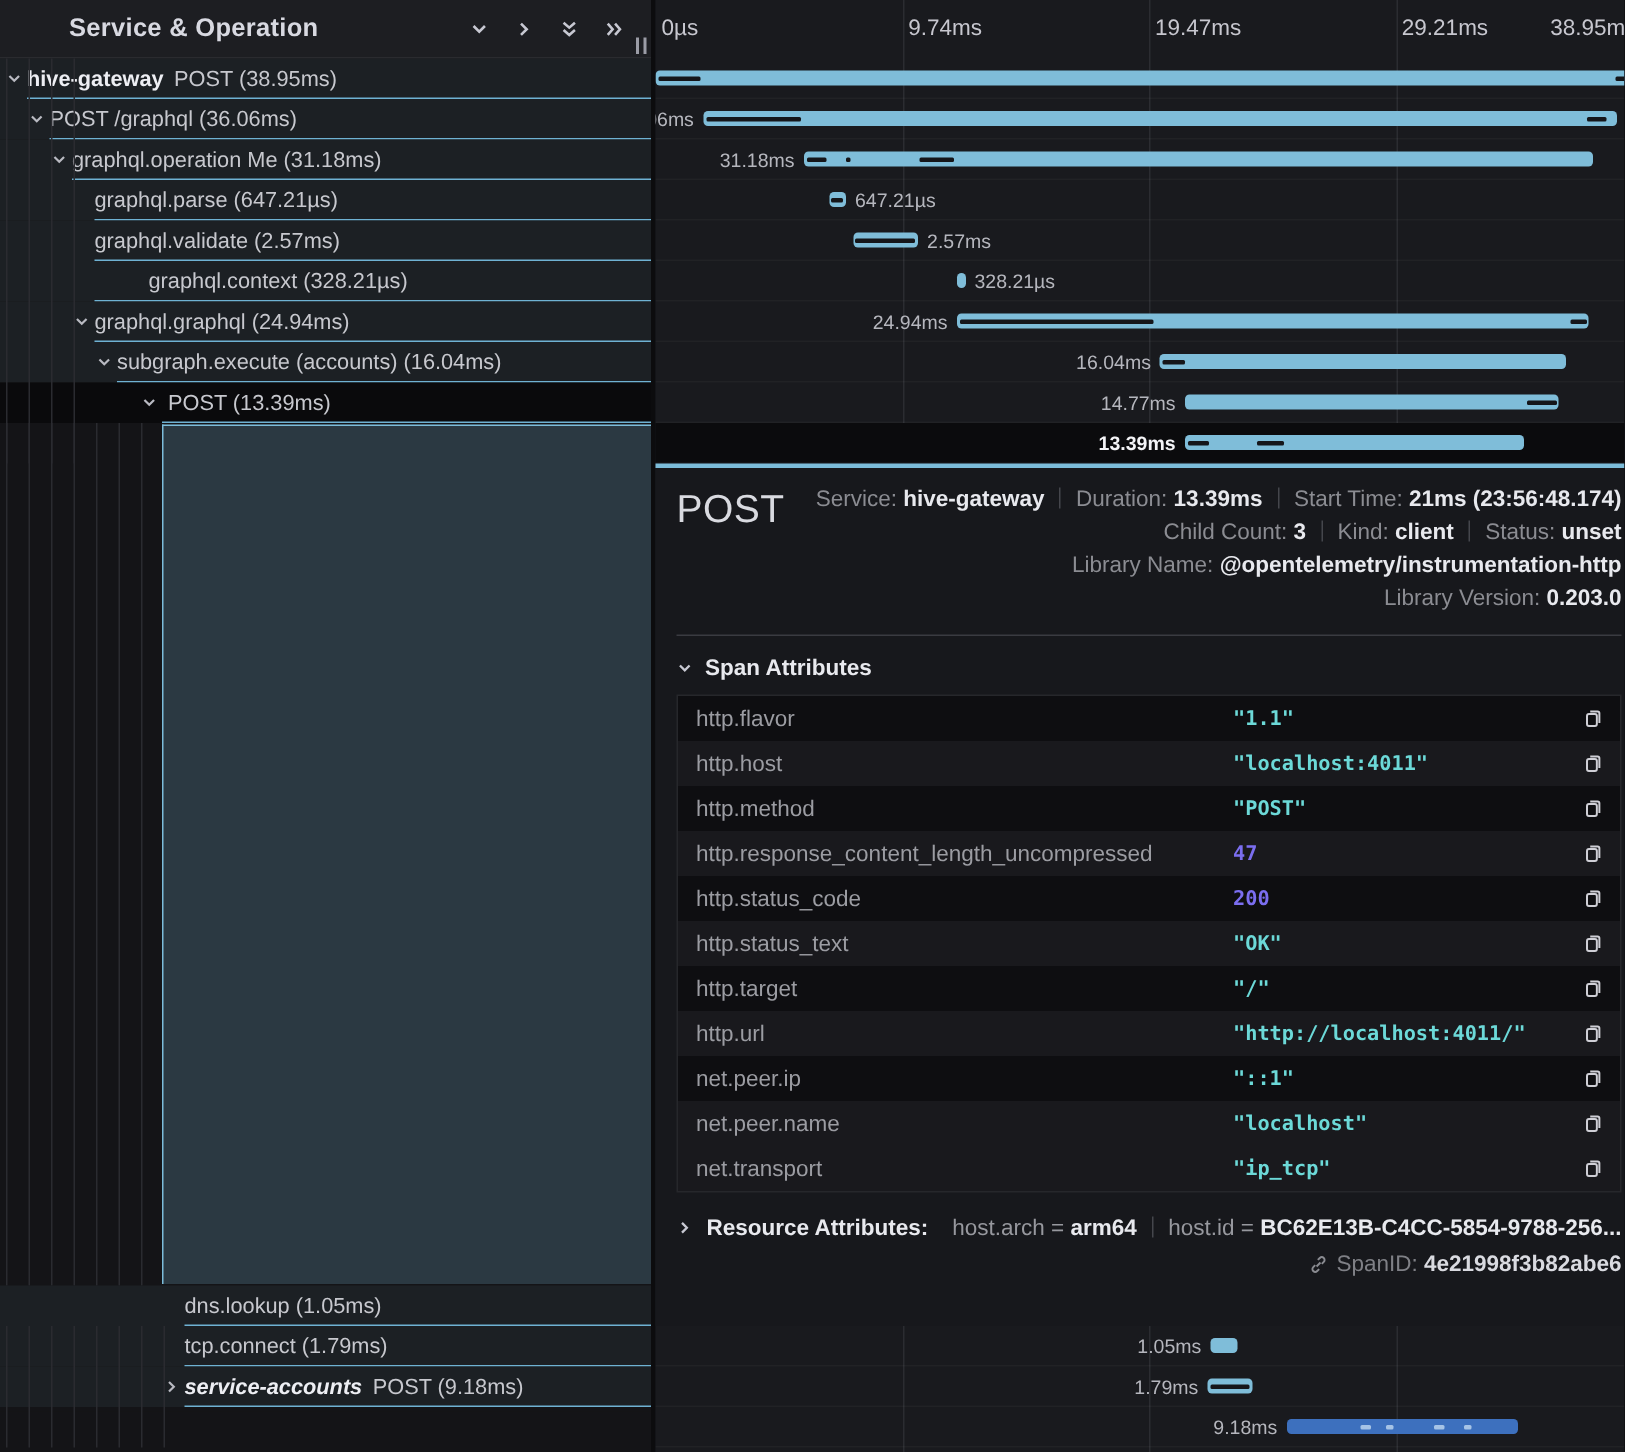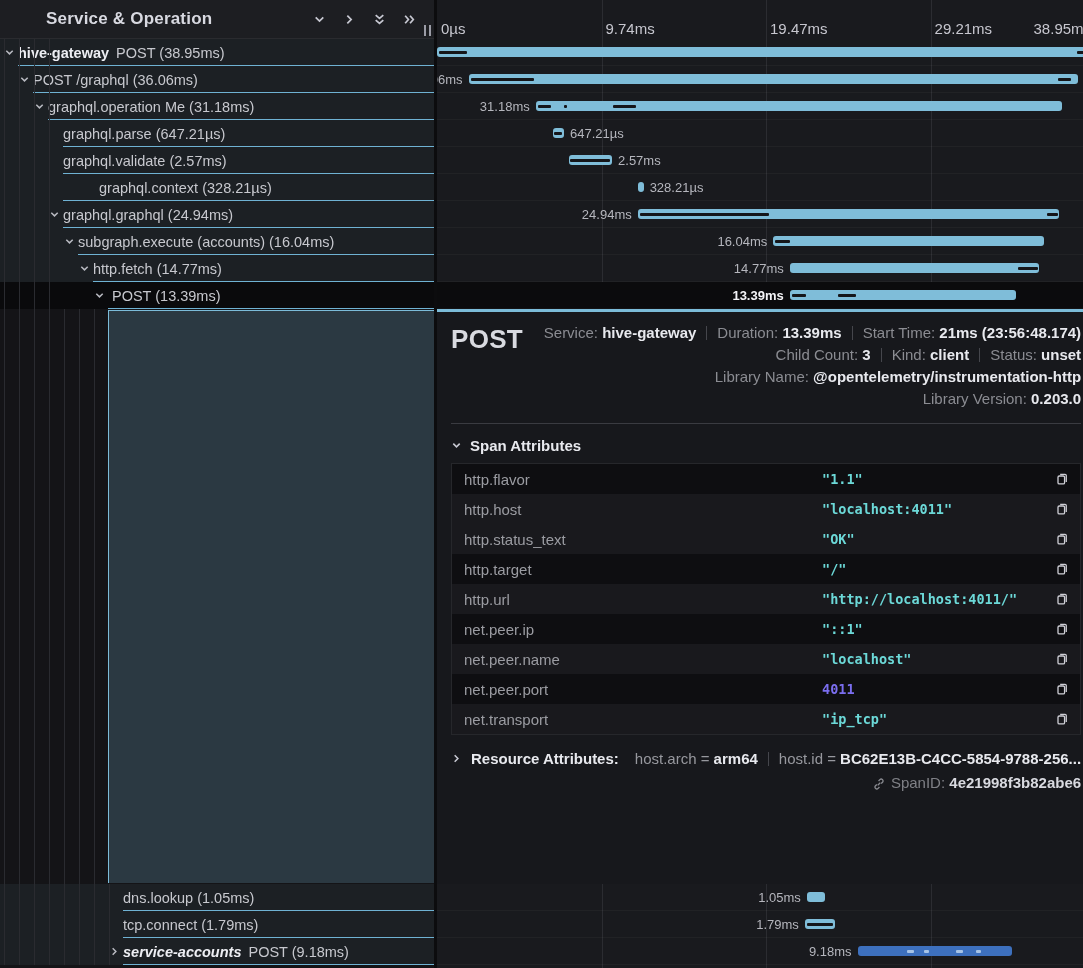--- a/index.html
+++ b/index.html
@@ -28,34 +28,34 @@
   .guide { position:absolute; width:1px; background:#2a2b30; }
   .tree-bottom-fill { height:3px; background:#141417; }
 
   
   .vdivider { flex:0 0 3px; background:#0c0c0e; }
 
   
   .right { position:relative; flex:1; background:#191a1e; }
   .gridline { position:absolute; top:0; bottom:0; width:1px; background:#2b2c31; }
   .tl-header { position:relative; height:39px; z-index:2; }
-  .tick-label { position:absolute; top:20px; font-size:15px; font-weight:500; color:#c7c7cf; }
+  .tick-label { position:absolute; top:10px; font-size:15px; font-weight:500; color:#c7c7cf; }
   .brow { position:relative; height:27px; border-bottom:1px solid rgba(255,255,255,0.035); overflow:hidden; }
   .brow.sel { background:#0b0b0d; }
   .bar { position:absolute; top:50%; transform:translateY(-50%); height:10px; border-radius:3px; z-index:1; }
   .btick { position:absolute; top:calc(50% - 1.5px); height:3px; border-radius:1px; z-index:2; }
   .blabel { position:absolute; top:0; line-height:27px; font-size:13px; color:#b5b6bd; white-space:nowrap; z-index:2; }
   .blabel.lft { margin-right:0; transform:translateX(-6px); }
   .brow.sel .blabel { color:#f4f4f7; font-weight:700; }
   .tl-rows-top, .tl-rows-bottom { position:relative; z-index:1; }
 
   
   .panel { position:relative; height:575px; background:#17181c; border-top:3px solid #7cbcd9; padding:10px 14px 0 14px; z-index:3; }
   .p-head { display:flex; justify-content:space-between; align-items:flex-start; }
-  .p-title { font-size:26px; font-weight:700; color:#d9dae0; letter-spacing:.3px; padding-top:2px; }
+  .p-title { font-size:26px; font-weight:400; color:#d9dae0; letter-spacing:.3px; padding-top:2px; }
   .p-meta { text-align:right; font-size:15px; color:#8b8c92; line-height:22px; }
   .p-meta b { color:#e8e9ee; font-weight:700; }
   .msep { display:inline-block; width:1px; height:14px; background:#45464c; margin:0 10px; vertical-align:-2px; }
   .p-div { border-top:1px solid #3a3b41; margin-top:13px; }
   .p-sec { margin-top:13px; display:flex; align-items:center; gap:8px; font-size:15px; font-weight:700; color:#e8e9ee; }
   .p-sec svg { stroke:#c7c8d2; }
   .atable { margin-top:9px; border:1px solid #26272b; }
   .arow { position:relative; height:30px; display:flex; align-items:center; padding:0 12px; }
   .arow.odd { background:#0e0e11; }
   .arow.even { background:#19191d; }
@@ -162,29 +162,20 @@
         </div>
         <div class="trow" style="padding-left: 78px;">
           <span class="chev" style="left: 63px;">
             <svg width="11" height="11" viewBox="0 0 12 12" fill="none" stroke-width="1.6">
               <polyline points="2.5,4 6,7.5 9.5,4"></polyline>
             </svg>
           </span>
           <span>subgraph.execute (accounts) (16.04ms)</span>
           <i class="uline" style="left: 78px;"></i>
         </div>
-        <div class="trow" style="padding-left: 93px;">
-          <span class="chev" style="left: 78px;">
-            <svg width="11" height="11" viewBox="0 0 12 12" fill="none" stroke-width="1.6">
-              <polyline points="2.5,4 6,7.5 9.5,4"></polyline>
-            </svg>
-          </span>
-          <span>http.fetch (14.77ms)</span>
-          <i class="uline" style="left: 93px;"></i>
-        </div>
         <div class="trow sel" style="padding-left: 112px;">
           <span class="chev" style="left: 93px;">
             <svg width="11" height="11" viewBox="0 0 12 12" fill="none" stroke-width="1.6">
               <polyline points="2.5,4 6,7.5 9.5,4"></polyline>
             </svg>
           </span>
           <span>POST (13.39ms)</span>
           <i class="uline" style="left: 108px;"></i>
         </div>
       </div>
@@ -334,20 +325,44 @@
               </svg></button>
           </div>
           <div class="arow even">
             <span class="akey">http.host</span>
             <span class="aval str">"localhost:4011"</span>
             <button class="copy-btn"><svg width="15" height="15" viewBox="0 0 16 16" fill="none" stroke-width="1.4">
                 <path d="M5.5 3.5 h5.2 a1.3 1.3 0 0 1 1.3 1.3 v7"></path>
                 <rect x="3.2" y="5.3" width="7" height="8.5" rx="1.4"></rect>
               </svg></button>
           </div>
+          <div class="arow odd">
+            <span class="akey">http.method</span>
+            <span class="aval str">"POST"</span>
+            <button class="copy-btn"><svg width="15" height="15" viewBox="0 0 16 16" fill="none" stroke-width="1.4">
+                <path d="M5.5 3.5 h5.2 a1.3 1.3 0 0 1 1.3 1.3 v7"></path>
+                <rect x="3.2" y="5.3" width="7" height="8.5" rx="1.4"></rect>
+              </svg></button>
+          </div>
+          <div class="arow even">
+            <span class="akey">http.response_content_length_uncompressed</span>
+            <span class="aval num">47</span>
+            <button class="copy-btn"><svg width="15" height="15" viewBox="0 0 16 16" fill="none" stroke-width="1.4">
+                <path d="M5.5 3.5 h5.2 a1.3 1.3 0 0 1 1.3 1.3 v7"></path>
+                <rect x="3.2" y="5.3" width="7" height="8.5" rx="1.4"></rect>
+              </svg></button>
+          </div>
+          <div class="arow odd">
+            <span class="akey">http.status_code</span>
+            <span class="aval num">200</span>
+            <button class="copy-btn"><svg width="15" height="15" viewBox="0 0 16 16" fill="none" stroke-width="1.4">
+                <path d="M5.5 3.5 h5.2 a1.3 1.3 0 0 1 1.3 1.3 v7"></path>
+                <rect x="3.2" y="5.3" width="7" height="8.5" rx="1.4"></rect>
+              </svg></button>
+          </div>
           <div class="arow even">
             <span class="akey">http.status_text</span>
             <span class="aval str">"OK"</span>
             <button class="copy-btn"><svg width="15" height="15" viewBox="0 0 16 16" fill="none" stroke-width="1.4">
                 <path d="M5.5 3.5 h5.2 a1.3 1.3 0 0 1 1.3 1.3 v7"></path>
                 <rect x="3.2" y="5.3" width="7" height="8.5" rx="1.4"></rect>
               </svg></button>
           </div>
           <div class="arow odd">
             <span class="akey">http.target</span>
@@ -369,28 +384,20 @@
             <span class="akey">net.peer.ip</span>
             <span class="aval str">"::1"</span>
             <button class="copy-btn"><svg width="15" height="15" viewBox="0 0 16 16" fill="none" stroke-width="1.4">
                 <path d="M5.5 3.5 h5.2 a1.3 1.3 0 0 1 1.3 1.3 v7"></path>
                 <rect x="3.2" y="5.3" width="7" height="8.5" rx="1.4"></rect>
               </svg></button>
           </div>
           <div class="arow even">
             <span class="akey">net.peer.name</span>
             <span class="aval str">"localhost"</span>
-            <button class="copy-btn"><svg width="15" height="15" viewBox="0 0 16 16" fill="none" stroke-width="1.4">
-                <path d="M5.5 3.5 h5.2 a1.3 1.3 0 0 1 1.3 1.3 v7"></path>
-                <rect x="3.2" y="5.3" width="7" height="8.5" rx="1.4"></rect>
-              </svg></button>
-          </div>
-          <div class="arow odd">
-            <span class="akey">net.peer.port</span>
-            <span class="aval num">4011</span>
             <button class="copy-btn"><svg width="15" height="15" viewBox="0 0 16 16" fill="none" stroke-width="1.4">
                 <path d="M5.5 3.5 h5.2 a1.3 1.3 0 0 1 1.3 1.3 v7"></path>
                 <rect x="3.2" y="5.3" width="7" height="8.5" rx="1.4"></rect>
               </svg></button>
           </div>
           <div class="arow even">
             <span class="akey">net.transport</span>
             <span class="aval str">"ip_tcp"</span>
             <button class="copy-btn"><svg width="15" height="15" viewBox="0 0 16 16" fill="none" stroke-width="1.4">
                 <path d="M5.5 3.5 h5.2 a1.3 1.3 0 0 1 1.3 1.3 v7"></path>

